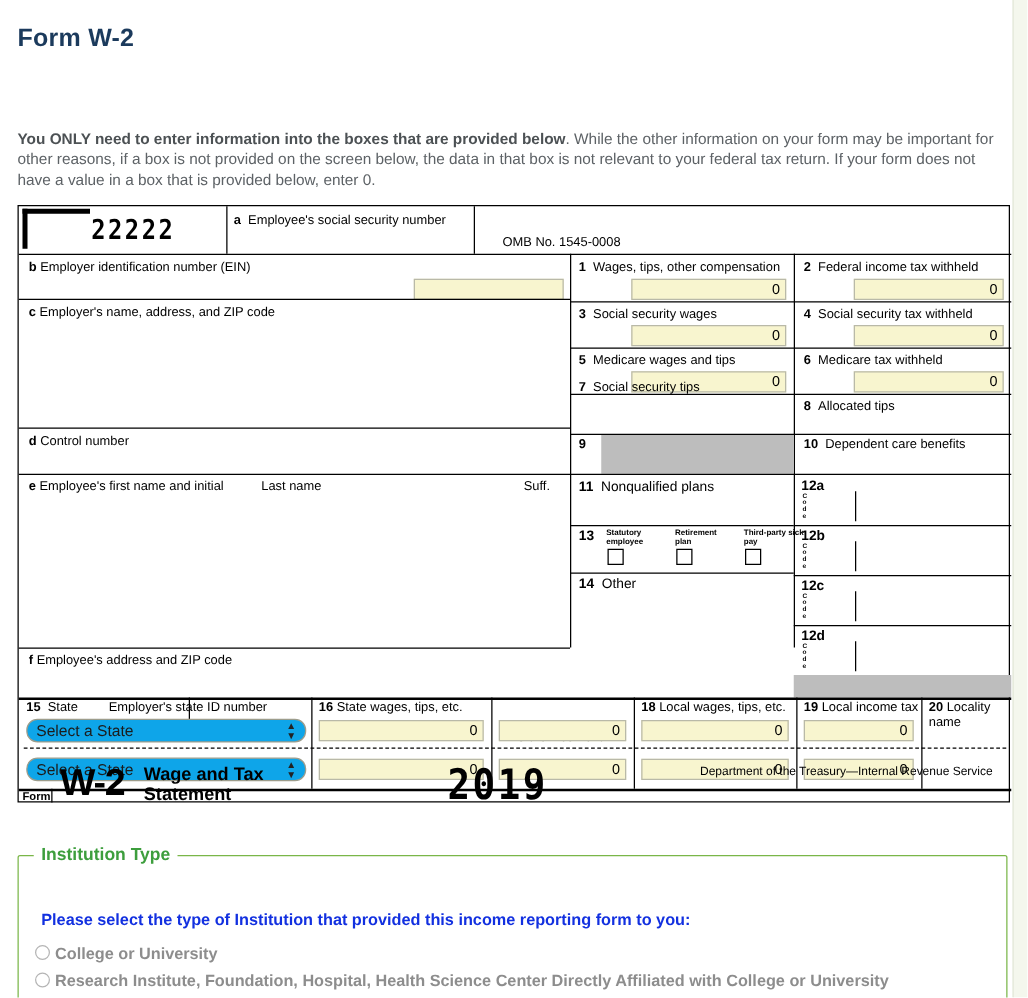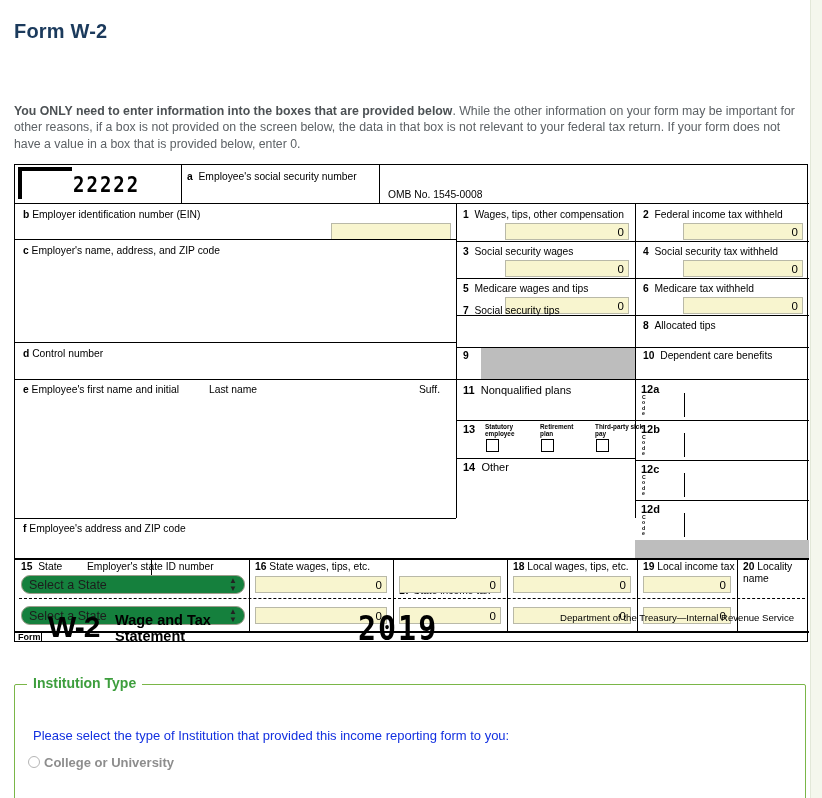--- a/index.html
+++ b/index.html
@@ -60,21 +60,21 @@
     height: 17px;
     font-size: 11.5px;
     font-family: "Liberation Sans", sans-serif;
     color: #000;
     text-align: right;
     padding: 0 4px 0 2px;
     line-height: 15px;
   }
   .sel {
     position: absolute;
-    background: #15803d;
+    background: #0ea5e9;
     border: 1px solid #9d9d8c;
     border-radius: 9px;
     height: 19px;
     font-size: 12.5px;
     color: #1c1c1c;
     padding-left: 7px;
     line-height: 18px;
   }
   .sel .arrows {
     position: absolute; right: 7px; top: 1px;
@@ -136,21 +136,21 @@
     border-radius: 2px;
     background: #fff;
   }
   #inst-legend {
     position: absolute; left: 12px; top: -10px;
     background: #fff; padding: 0 6px;
     color: #3d9e3d; font-weight: bold; font-size: 14px;
   }
   .inst-q {
     position: absolute; left: 18px; top: 43px;
-    color: #1230e0; font-weight: normal; font-size: 13px;
+    color: #1230e0; font-weight: bold; font-size: 13px;
   }
   .radio-row {
     position: absolute; left: 13px;
     font-size: 13px; font-weight: bold; color: #8d8d8d;
     white-space: nowrap;
   }
   .radio-row .rb {
     display:inline-block; width: 12px; height: 12px;
     border: 1.4px solid #b5b5b5; border-radius: 50%;
     background:#fff; vertical-align: -1px; margin-right: 4px;
@@ -172,21 +172,21 @@
 
   <div id="w2">
 
     <div class="corner-mark"></div>
     <div class="cell ocr" style="left:58px; top:8px;">22222</div>
 
     <div class="cell lbl" style="left:172px; top:6px; width:180px;">
       <b>a</b>&nbsp;&nbsp;<span>Employee's social security number</span>
     </div>
 
-    <div class="cell lbl" style="left:373px; top:24px;">OMB No. 1545-0008</div>
+    <div class="cell lbl" style="left:387px; top:24px;">OMB No. 1545-0008</div>
 
     <div class="vr" style="left:166px; top:0; height:38px;"></div>
     <div class="vr" style="left:364px; top:0; height:38px;"></div>
     <div class="hr" style="left:0; top:38px; width:441px;"></div>
     <div class="hr" style="left:441px; top:38px; width:353px;"></div>
 
     <div class="vr" style="left:441px; top:38px; height:315px;"></div>
 
     <div class="cell lbl" style="left:8px; top:44px;">
       <b>b</b>&nbsp;<span>Employer identification number (EIN)</span>
@@ -389,16 +389,19 @@
   <div class="f-year" style="position:absolute; left:358px; top:611px;">2019</div>
   <div class="f-dept" style="position:absolute; left:560px; top:612px;">Department of the Treasury—Internal Revenue Service</div>
 
   <div id="inst">
     <div id="inst-legend">Institution Type</div>
     <div class="inst-q">Please select the type of Institution that provided this income reporting form to you:</div>
 
     <div class="radio-row" style="top:70px;">
       <span class="rb"></span><span>College or University</span>
     </div>
+    <div class="radio-row" style="top:92px;">
+      <span class="rb"></span><span>Research Institute, Foundation, Hospital, Health Science Center Directly Affiliated with College or University</span>
+    </div>
 
   </div>
 
 </div>
 
 </body></html>

